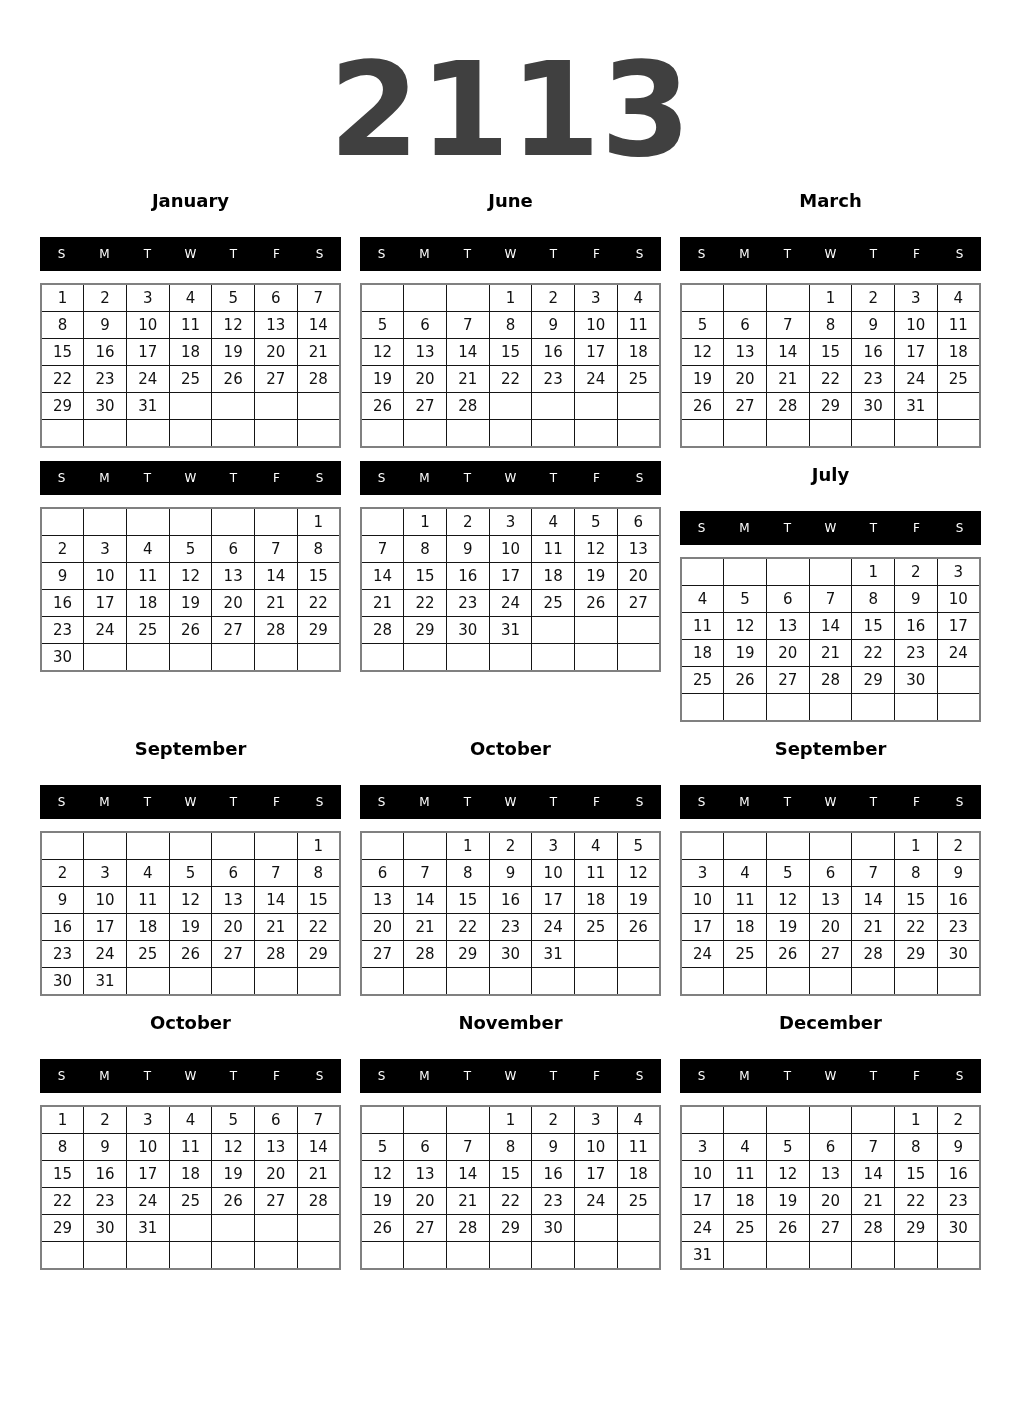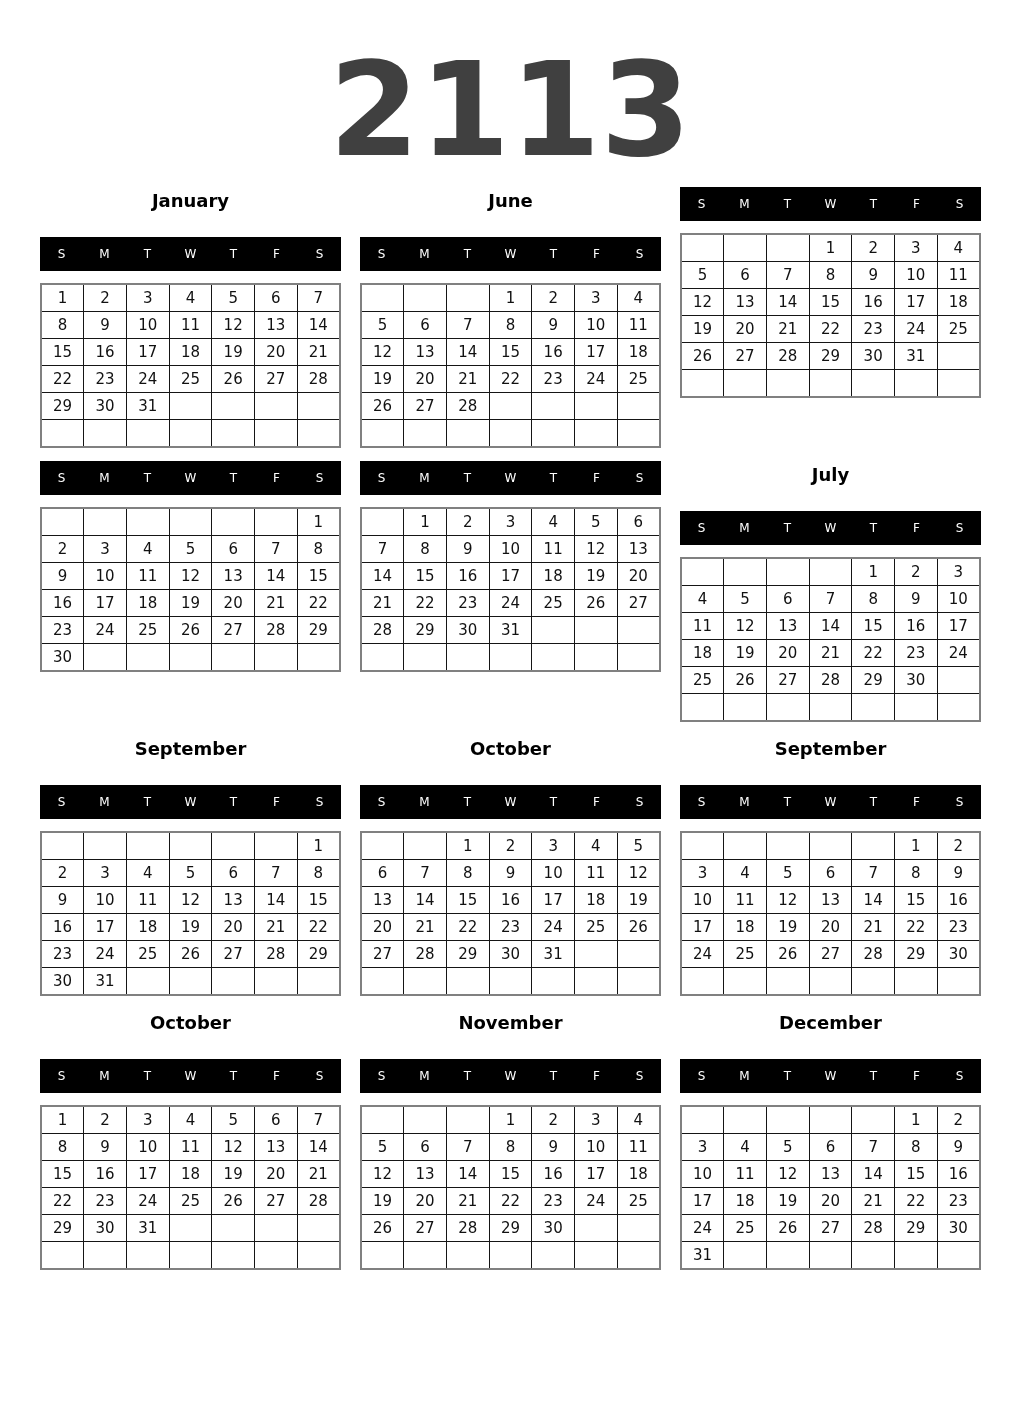--- a/index.html
+++ b/index.html
@@ -215,20 +215,21 @@
             <td></td>
             <td></td>
             <td></td>
             <td></td>
           </tr>
         </tbody>
     </table>
   </div>
 
   <div class="month">
+    <div class="month-name">March</div>
     <div class="dow-header">
         <span class="dow-cell">S</span>
         <span class="dow-cell">M</span>
         <span class="dow-cell">T</span>
         <span class="dow-cell">W</span>
         <span class="dow-cell">T</span>
         <span class="dow-cell">F</span>
         <span class="dow-cell">S</span>
       </div>
     <table class="days-table">

